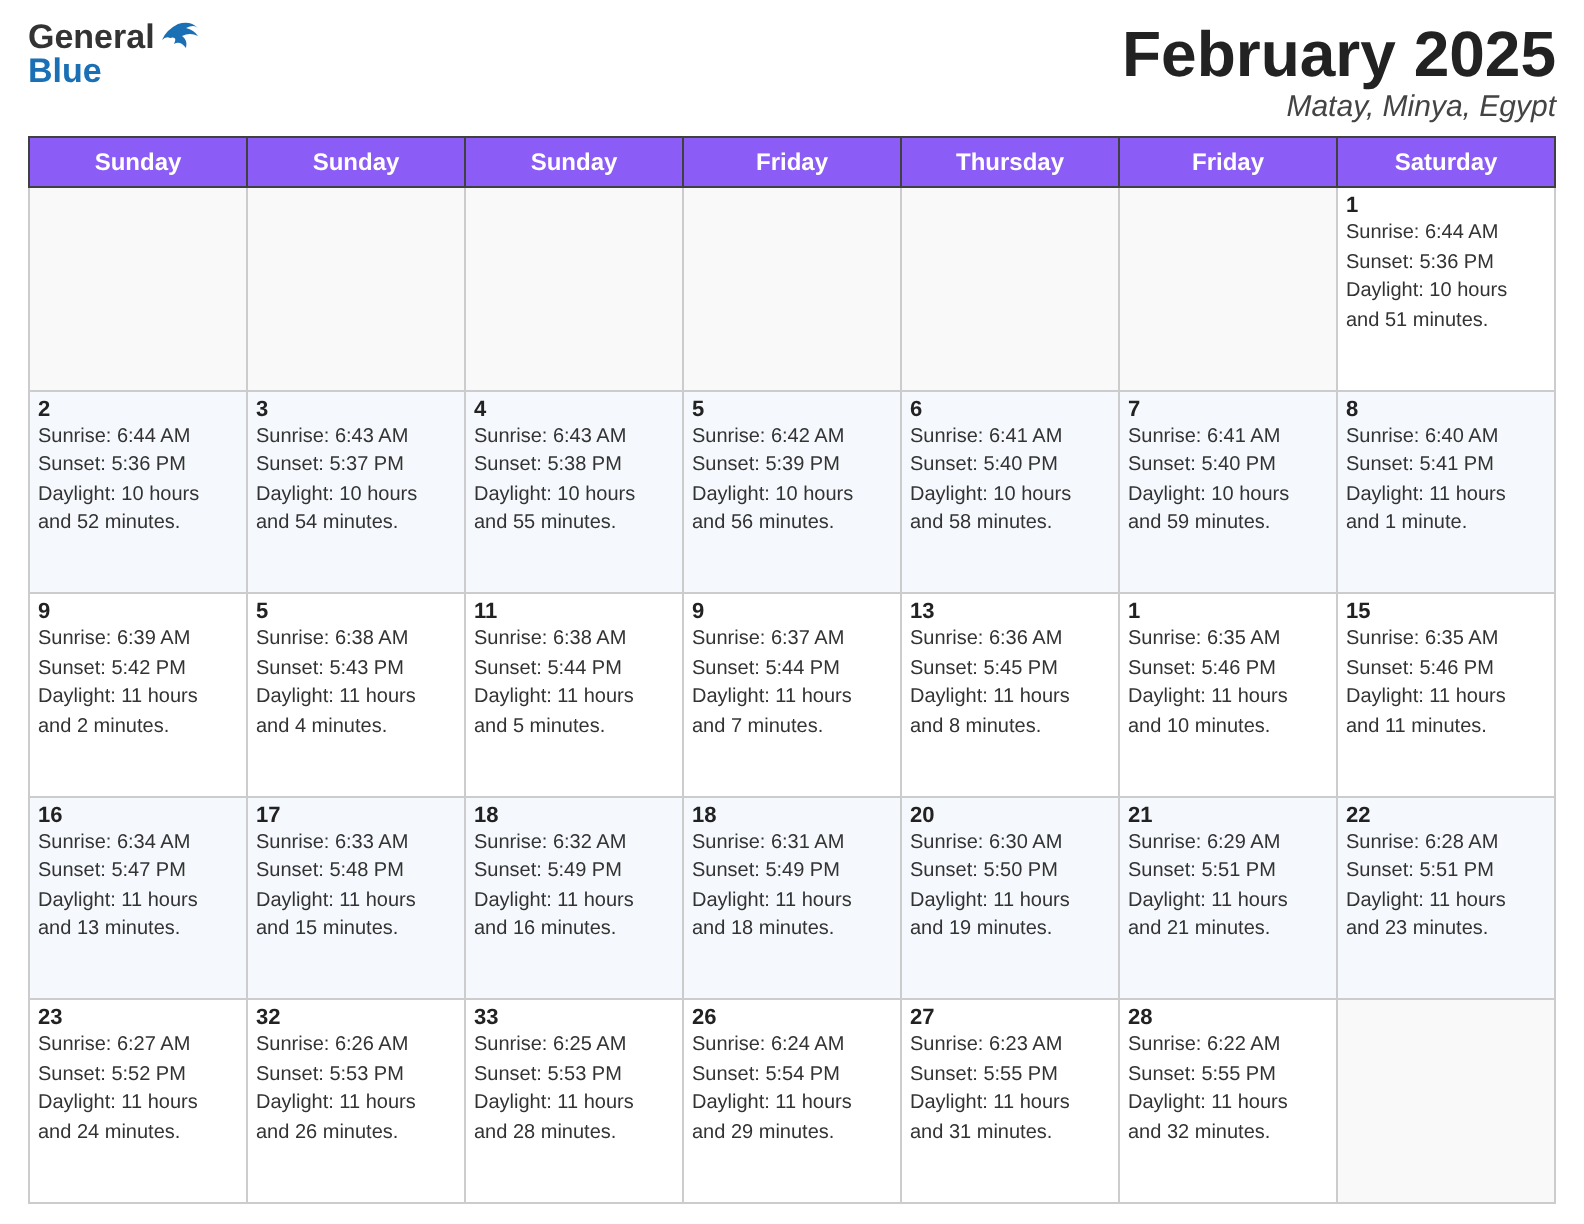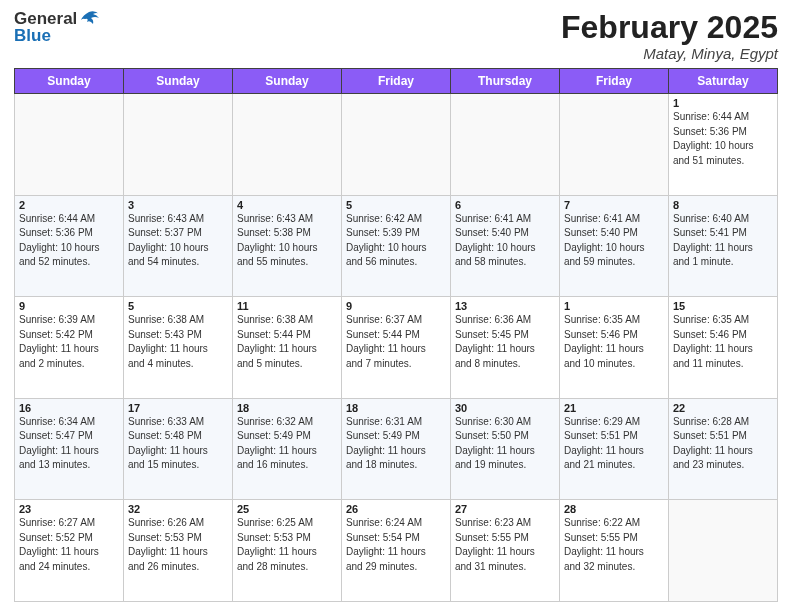--- a/index.html
+++ b/index.html
@@ -206,21 +206,21 @@
           </td>
           <td>
             <div class="day-num">18</div>
             <div class="day-info">Sunrise: 6:32 AM<br>Sunset: 5:49 PM<br>Daylight: 11 hours<br>and 16 minutes.</div>
           </td>
           <td>
             <div class="day-num">18</div>
             <div class="day-info">Sunrise: 6:31 AM<br>Sunset: 5:49 PM<br>Daylight: 11 hours<br>and 18 minutes.</div>
           </td>
           <td>
-            <div class="day-num">30</div>
+            <div class="day-num">20</div>
             <div class="day-info">Sunrise: 6:30 AM<br>Sunset: 5:50 PM<br>Daylight: 11 hours<br>and 19 minutes.</div>
           </td>
           <td>
             <div class="day-num">21</div>
             <div class="day-info">Sunrise: 6:29 AM<br>Sunset: 5:51 PM<br>Daylight: 11 hours<br>and 21 minutes.</div>
           </td>
           <td>
             <div class="day-num">22</div>
             <div class="day-info">Sunrise: 6:28 AM<br>Sunset: 5:51 PM<br>Daylight: 11 hours<br>and 23 minutes.</div>
           </td>
@@ -228,21 +228,21 @@
         <tr>
           <td>
             <div class="day-num">23</div>
             <div class="day-info">Sunrise: 6:27 AM<br>Sunset: 5:52 PM<br>Daylight: 11 hours<br>and 24 minutes.</div>
           </td>
           <td>
             <div class="day-num">32</div>
             <div class="day-info">Sunrise: 6:26 AM<br>Sunset: 5:53 PM<br>Daylight: 11 hours<br>and 26 minutes.</div>
           </td>
           <td>
-            <div class="day-num">25</div>
+            <div class="day-num">33</div>
             <div class="day-info">Sunrise: 6:25 AM<br>Sunset: 5:53 PM<br>Daylight: 11 hours<br>and 28 minutes.</div>
           </td>
           <td>
             <div class="day-num">26</div>
             <div class="day-info">Sunrise: 6:24 AM<br>Sunset: 5:54 PM<br>Daylight: 11 hours<br>and 29 minutes.</div>
           </td>
           <td>
             <div class="day-num">27</div>
             <div class="day-info">Sunrise: 6:23 AM<br>Sunset: 5:55 PM<br>Daylight: 11 hours<br>and 31 minutes.</div>
           </td>

